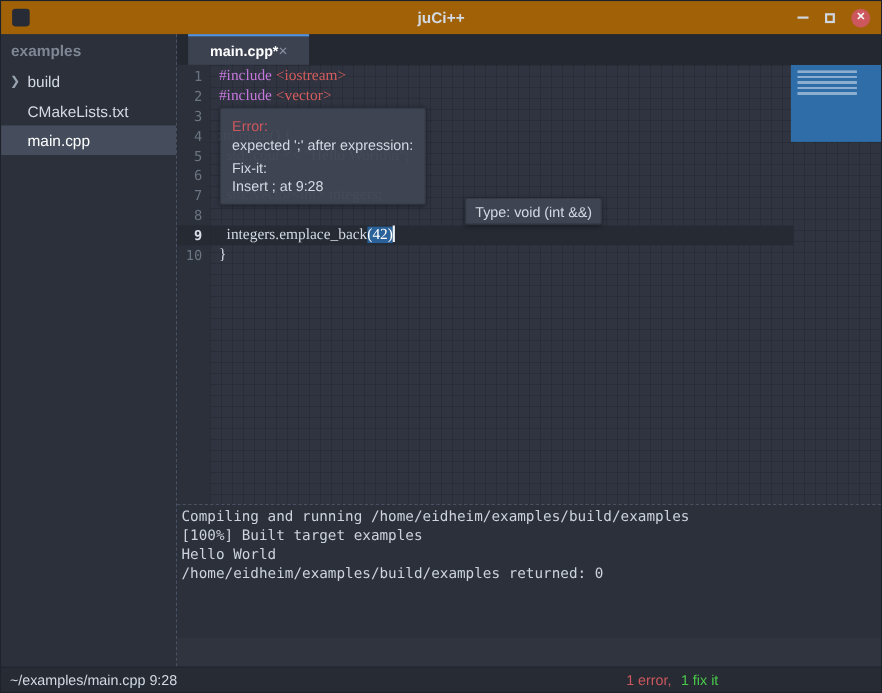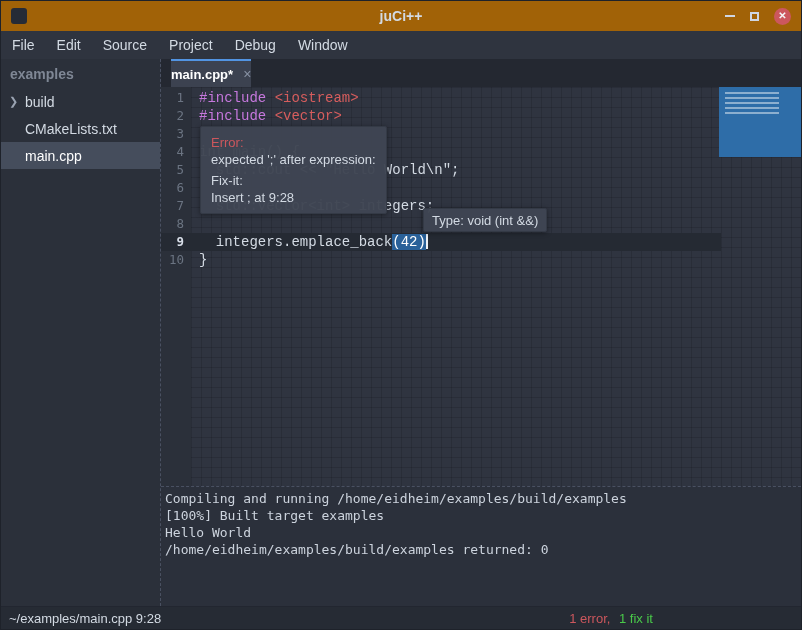--- a/index.html
+++ b/index.html
@@ -81,22 +81,22 @@
   .right-col { flex:1 1 auto; display:flex; flex-direction:column; min-width:0; }
 
   
   .tabbar {
     height:28px; flex:0 0 28px;
     background:#242831;
     display:flex; align-items:stretch;
   }
   .tab {
     margin-left:10px;
-    display:flex; align-items:center; gap:10px;
-    padding:0 0;
+    display:flex; align-items:center; 
+    padding:0 20px;
     background:#3c4250;
     border-top:2px solid #5294e2;
     cursor:default;
   }
   .tab-label { font-size:13px; font-weight:bold; color:#ffffff; }
   .tab-close { font-size:14px; color:#8892a4; cursor:pointer; line-height:1; }
 
   
   .editor {
     height:399px; flex:0 0 399px;
@@ -127,21 +127,21 @@
     z-index:1;
   }
   .code {
     position:absolute; left:0; top:2px; right:0;
     z-index:2;
   }
   .code-line {
     height:18px; line-height:18px;
     padding-left:38px;
     white-space:pre;
-    font-family:Liberation Mono, monospace;
+    font-family:Liberation Serif, serif;
     font-size:14px; color:#d3dae3;
   }
   .tok-kw  { color:#c678dd; }
   .tok-str { color:#d65d5d; }
   .tok-pl  { color:#d3dae3; }
   .tok-sel { background:#2a6199; color:#ffffff; }
   .cursor {
     display:inline-block; width:2px; height:15px;
     background:#eef1f5; vertical-align:-3px;
   }
@@ -219,28 +219,20 @@
         </button>
       <button class="wc restore">
           <span class="restore-box"></span>
         </button>
       <button class="wc close">
           <span class="close-x">✕</span>
         </button>
     </div>
   </div>
 
-  <nav class="menubar" id="menubar">
-      <span class="menu-item">File</span>
-      <span class="menu-item">Edit</span>
-      <span class="menu-item">Source</span>
-      <span class="menu-item">Project</span>
-      <span class="menu-item">Debug</span>
-      <span class="menu-item">Window</span>
-    </nav>
 
   <div class="main">
 
     <aside class="sidebar">
       <div class="sidebar-header">examples</div>
       <div id="file-tree">
           <div class="tree-row">
             <span class="chevron">❯</span>
             <span>build</span>
           </div>

